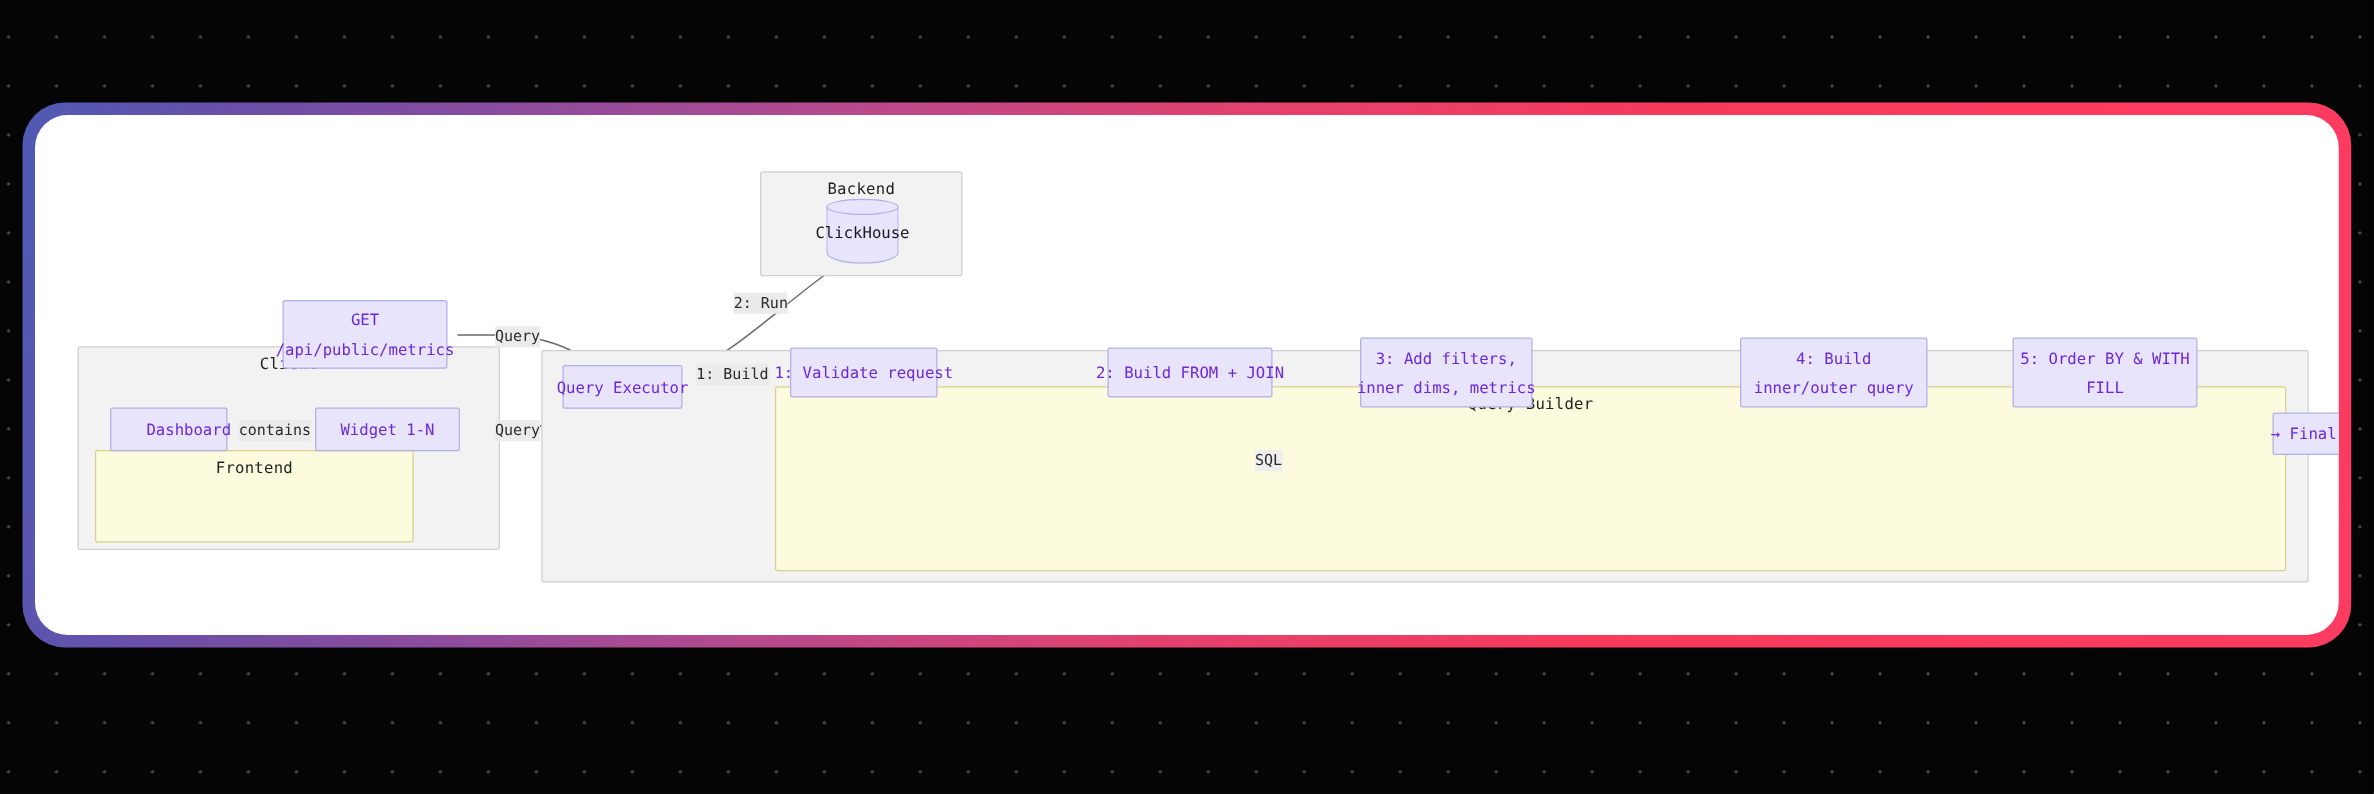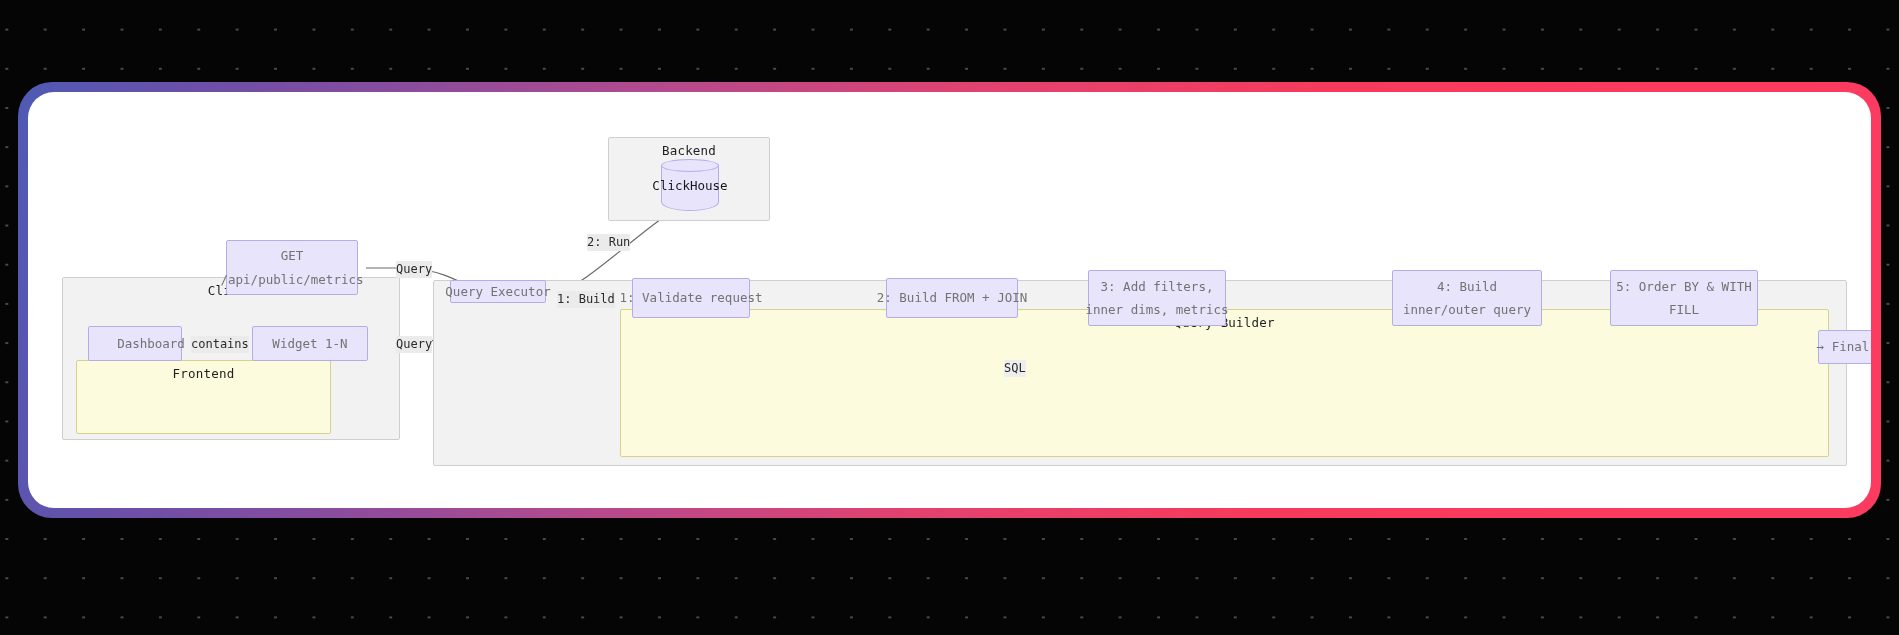--- a/index.html
+++ b/index.html
@@ -73,21 +73,21 @@
   .node {
     position: absolute;
     background: #e7e4fb;
     border: 1px solid #b3aee8;
     border-radius: 2px;
     display: flex;
     flex-direction: column;
     align-items: center;
     justify-content: center;
     font-size: 12.5px;
-    color: #737373;
+    color: #6d28d9;
     line-height: 1.85;
     text-align: center;
     white-space: pre;
   }
   .node .l2 { display:block; }
 
   
   .cyl {
     position: absolute;
     width: 58px; height: 52px;
@@ -189,21 +189,21 @@
       <div class="cyl" style="left:633px; top:67px;">
         <div class="body"></div>
         <div class="top"></div>
       </div>
       <div style="position:absolute; left:600px; top:86px; width:124px; text-align:center; font-size:12.5px; color:#17171a;">ClickHouse</div>
 
       <div class="group gray" style="left:405px; top:188px; width:1414px; height:186px;">
         <div class="group-title">Backend</div>
       </div>
 
-      <div class="node" style="left:422px; top:188px; width:96px; height:23px;">
+      <div class="node" style="left:422px; top:200px; width:96px; height:35px;">
         <span>Query Executor</span>
       </div>
 
       <div class="group yellow" style="left:592px; top:217px; width:1209px; height:148px;">
         <div class="group-title">Query Builder</div>
       </div>
 
       <div class="node" style="left:604px; top:186px; width:118px; height:40px;">
         <span>1: Validate request</span>
       </div>

